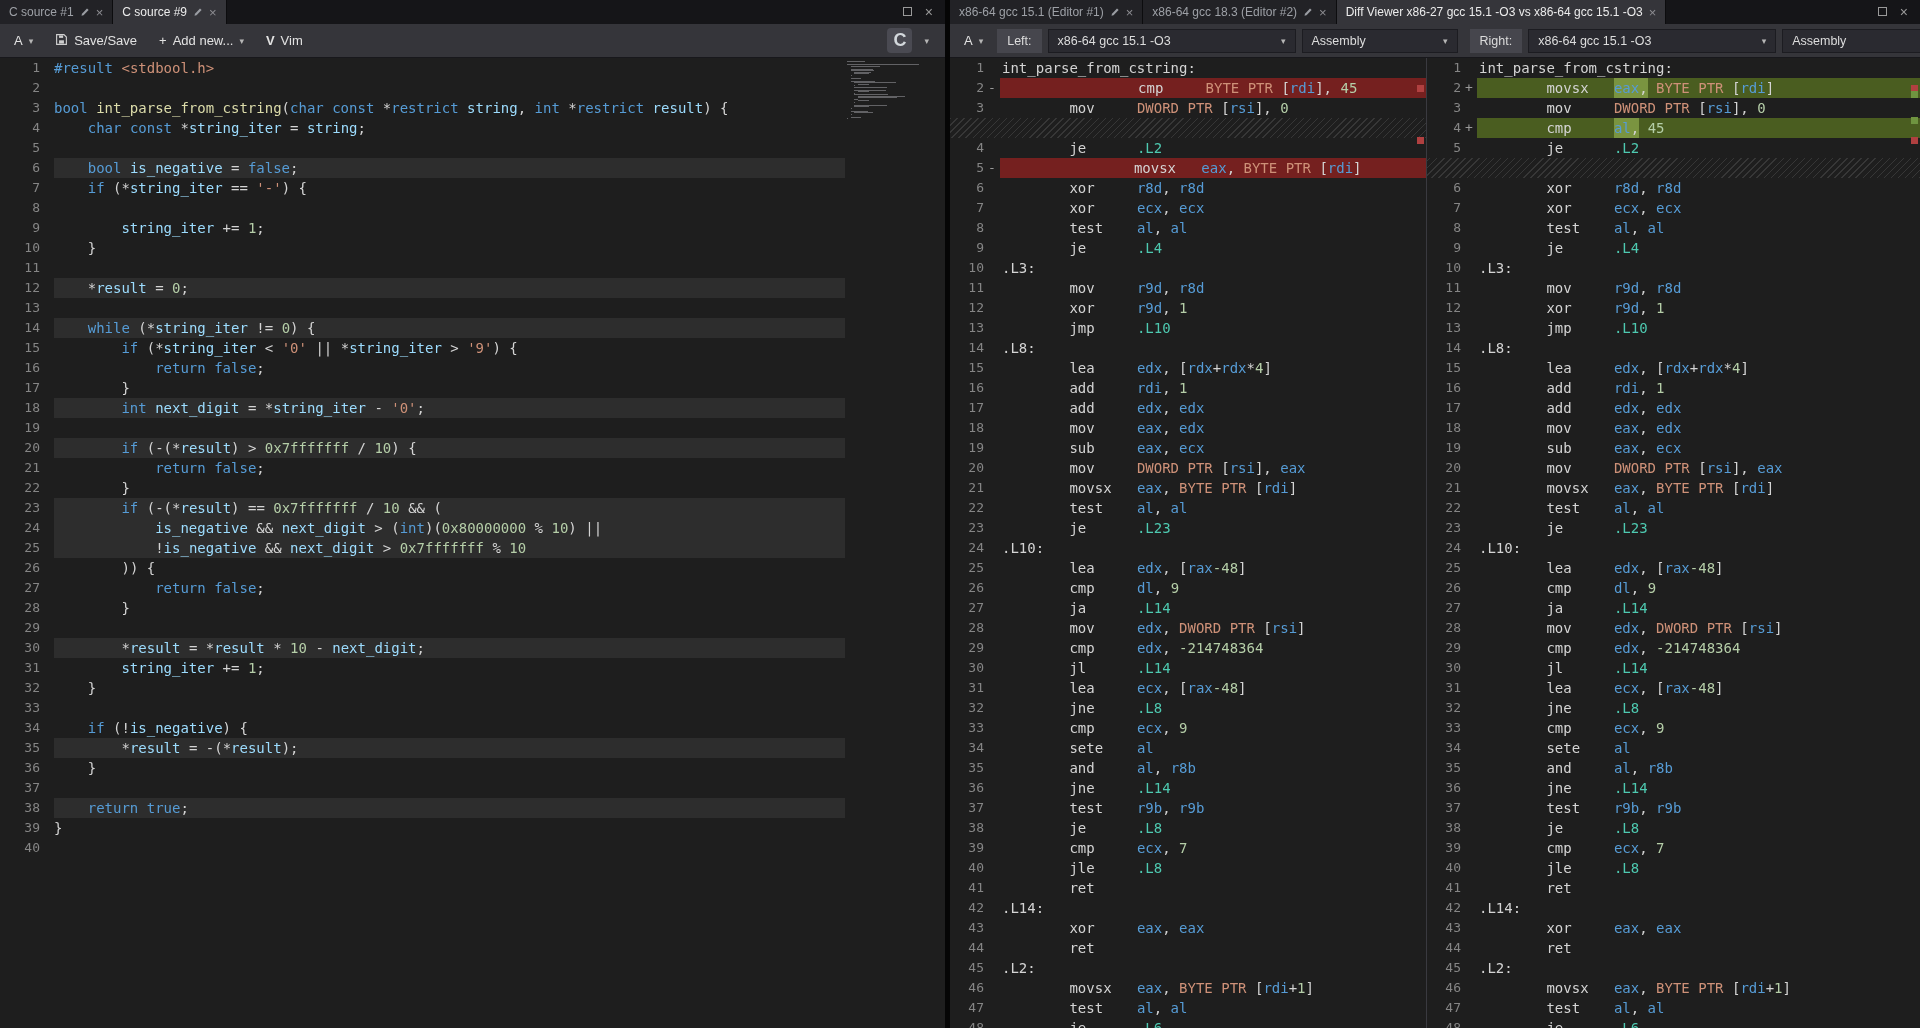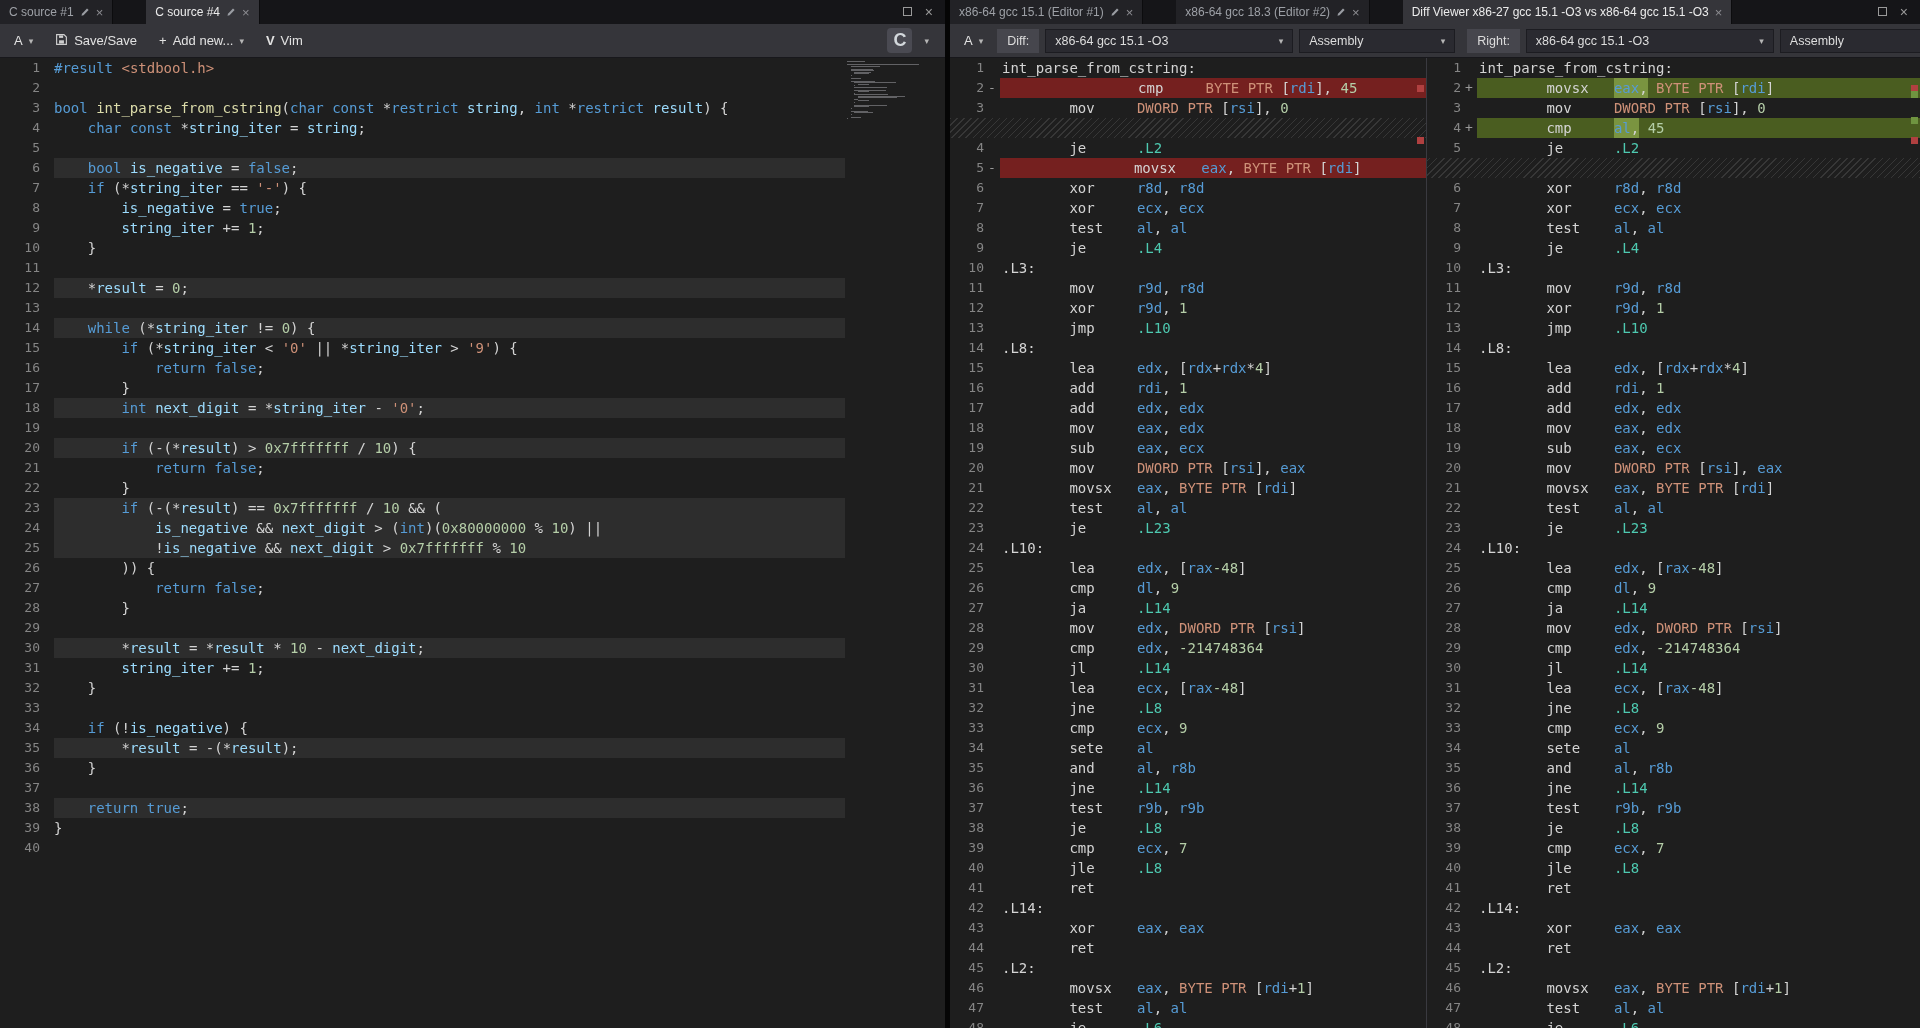--- a/index.html
+++ b/index.html
@@ -4,21 +4,21 @@
 <style>
   html,body{margin:0;padding:0;width:1920px;height:1028px;overflow:hidden;background:#050505;
     font-family:"Liberation Sans",sans-serif;-webkit-font-smoothing:antialiased;}
   .desktop{display:flex;width:1920px;height:1028px;gap:5px;background:#050505;}
   .window{display:flex;flex-direction:column;height:100%;background:var(--editor_bg);min-width:0;}
   #win-left{width:945px;flex:none;}
   #win-right{flex:1;}
 
   
   .tabbar{height:24px;flex:none;background:var(--tabbar_bg);display:flex;align-items:stretch;overflow:hidden;}
-  .tabs{display:flex;align-items:stretch;min-width:0;gap:33px;}
+  .tabs{display:flex;align-items:stretch;min-width:0;}
   .tab{display:flex;align-items:center;gap:6px;padding:0 9px;font-size:12px;color:#9da0a6;
        background:var(--tab_inactive_bg);border-right:1px solid #0c0c0e;white-space:nowrap;cursor:pointer;}
   .tab.active{background:var(--tab_active_bg);color:#ececec;}
   .tab .close{color:#8d8d92;font-size:13px;line-height:1;}
   .tab .pencil{display:flex;align-items:center;}
   .wincontrols{margin-left:auto;display:flex;align-items:center;gap:12px;padding:0 12px;color:#9a9a9a;flex:none;}
   .wincontrols .close{font-size:14px;}
 
   
   .toolbar{height:33px;flex:none;background:var(--toolbar_bg);display:flex;align-items:center;
@@ -86,21 +86,21 @@
           <div class="tab">
             <span class="tlabel">C source #1</span>
             <span class="pencil">
               <svg width="10" height="10" viewBox="0 0 16 16">
                 <path d="M11.2 2.2 L13.8 4.8 L5.6 13 L2.4 13.8 L3.2 10.6 Z" fill="#9a9da3"></path>
               </svg>
             </span>
             <span class="close">×</span>
           </div>
           <div class="tab active">
-            <span class="tlabel">C source #4</span>
+            <span class="tlabel">C source #9</span>
             <span class="pencil">
               <svg width="10" height="10" viewBox="0 0 16 16">
                 <path d="M11.2 2.2 L13.8 4.8 L5.6 13 L2.4 13.8 L3.2 10.6 Z" fill="#9a9da3"></path>
               </svg>
             </span>
             <span class="close">×</span>
           </div>
         </div>
       <div class="wincontrols">
         <span>
@@ -142,21 +142,21 @@
     </div>
     <div class="editor" id="c-editor">
       <div id="c-rows">
           <div class="crow"><span class="gut">1</span><span class="ccode"><span class="tk-pp">#result</span><span class="tk-ws"> </span><span class="tk-str">&lt;stdbool.h&gt;</span></span></div>
           <div class="crow"><span class="gut">2</span><span class="ccode"></span></div>
           <div class="crow"><span class="gut">3</span><span class="ccode"><span class="tk-kw">bool</span><span class="tk-ws"> </span><span class="tk-fn">int_parse_from_cstring</span><span class="tk-op">(</span><span class="tk-kw">char</span><span class="tk-ws"> </span><span class="tk-kw">const</span><span class="tk-ws"> </span><span class="tk-op">*</span><span class="tk-kw">restrict</span><span class="tk-ws"> </span><span class="tk-var">string</span><span class="tk-op">,</span><span class="tk-ws"> </span><span class="tk-kw">int</span><span class="tk-ws"> </span><span class="tk-op">*</span><span class="tk-kw">restrict</span><span class="tk-ws"> </span><span class="tk-var">result</span><span class="tk-op">)</span><span class="tk-ws"> </span><span class="tk-op">{</span></span></div>
           <div class="crow"><span class="gut">4</span><span class="ccode"><span class="tk-ws">    </span><span class="tk-kw">char</span><span class="tk-ws"> </span><span class="tk-kw">const</span><span class="tk-ws"> </span><span class="tk-op">*</span><span class="tk-var">string_iter</span><span class="tk-ws"> </span><span class="tk-op">=</span><span class="tk-ws"> </span><span class="tk-var">string</span><span class="tk-op">;</span></span></div>
           <div class="crow"><span class="gut">5</span><span class="ccode"></span></div>
           <div class="crow band"><span class="gut">6</span><span class="ccode"><span class="tk-ws">    </span><span class="tk-kw">bool</span><span class="tk-ws"> </span><span class="tk-var">is_negative</span><span class="tk-ws"> </span><span class="tk-op">=</span><span class="tk-ws"> </span><span class="tk-kw">false</span><span class="tk-op">;</span></span></div>
           <div class="crow"><span class="gut">7</span><span class="ccode"><span class="tk-ws">    </span><span class="tk-kw">if</span><span class="tk-ws"> </span><span class="tk-op">(</span><span class="tk-op">*</span><span class="tk-var">string_iter</span><span class="tk-ws"> </span><span class="tk-op">=</span><span class="tk-op">=</span><span class="tk-ws"> </span><span class="tk-str">'-'</span><span class="tk-op">)</span><span class="tk-ws"> </span><span class="tk-op">{</span></span></div>
-          <div class="crow"><span class="gut">8</span><span class="ccode"><span class="tk-ws">        </span><span class="tk-var">is_negative</span><span class="tk-ws"> </span><span class="tk-op">=</span><span class="tk-ws"> </span><span class="tk-kw">true</span><span class="tk-op">;</span></span></div>
+          <div class="crow"><span class="gut">8</span></div>
           <div class="crow"><span class="gut">9</span><span class="ccode"><span class="tk-ws">        </span><span class="tk-var">string_iter</span><span class="tk-ws"> </span><span class="tk-op">+</span><span class="tk-op">=</span><span class="tk-ws"> </span><span class="tk-num">1</span><span class="tk-op">;</span></span></div>
           <div class="crow"><span class="gut">10</span><span class="ccode"><span class="tk-ws">    </span><span class="tk-op">}</span></span></div>
           <div class="crow"><span class="gut">11</span><span class="ccode"></span></div>
           <div class="crow band"><span class="gut">12</span><span class="ccode"><span class="tk-ws">    </span><span class="tk-op">*</span><span class="tk-var">result</span><span class="tk-ws"> </span><span class="tk-op">=</span><span class="tk-ws"> </span><span class="tk-num">0</span><span class="tk-op">;</span></span></div>
           <div class="crow"><span class="gut">13</span><span class="ccode"></span></div>
           <div class="crow band"><span class="gut">14</span><span class="ccode"><span class="tk-ws">    </span><span class="tk-kw">while</span><span class="tk-ws"> </span><span class="tk-op">(</span><span class="tk-op">*</span><span class="tk-var">string_iter</span><span class="tk-ws"> </span><span class="tk-op">!</span><span class="tk-op">=</span><span class="tk-ws"> </span><span class="tk-num">0</span><span class="tk-op">)</span><span class="tk-ws"> </span><span class="tk-op">{</span></span></div>
           <div class="crow"><span class="gut">15</span><span class="ccode"><span class="tk-ws">        </span><span class="tk-kw">if</span><span class="tk-ws"> </span><span class="tk-op">(</span><span class="tk-op">*</span><span class="tk-var">string_iter</span><span class="tk-ws"> </span><span class="tk-op">&lt;</span><span class="tk-ws"> </span><span class="tk-str">'0'</span><span class="tk-ws"> </span><span class="tk-op">|</span><span class="tk-op">|</span><span class="tk-ws"> </span><span class="tk-op">*</span><span class="tk-var">string_iter</span><span class="tk-ws"> </span><span class="tk-op">&gt;</span><span class="tk-ws"> </span><span class="tk-str">'9'</span><span class="tk-op">)</span><span class="tk-ws"> </span><span class="tk-op">{</span></span></div>
           <div class="crow"><span class="gut">16</span><span class="ccode"><span class="tk-ws">            </span><span class="tk-kw">return</span><span class="tk-ws"> </span><span class="tk-kw">false</span><span class="tk-op">;</span></span></div>
           <div class="crow"><span class="gut">17</span><span class="ccode"><span class="tk-ws">        </span><span class="tk-op">}</span></span></div>
           <div class="crow band"><span class="gut">18</span><span class="ccode"><span class="tk-ws">        </span><span class="tk-kw">int</span><span class="tk-ws"> </span><span class="tk-var">next_digit</span><span class="tk-ws"> </span><span class="tk-op">=</span><span class="tk-ws"> </span><span class="tk-op">*</span><span class="tk-var">string_iter</span><span class="tk-ws"> </span><span class="tk-op">-</span><span class="tk-ws"> </span><span class="tk-str">'0'</span><span class="tk-op">;</span></span></div>
@@ -323,21 +323,21 @@
             </svg>
         </span>
         <span class="close">×</span>
       </div>
     </div>
     <div class="toolbar">
       <button class="tbtn">
         <span>A</span>
         <span class="caret">▾</span>
       </button>
-      <span class="chip">Diff:</span>
+      <span class="chip">Left:</span>
       <div class="select sel-compiler">
         <span>x86-64 gcc 15.1 -O3</span>
         <span class="caret">▾</span>
       </div>
       <div class="select sel-view">
         <span>Assembly</span>
         <span class="caret">▾</span>
       </div>
       <div style="flex:1"></div>
       <span class="chip">Right:</span>

